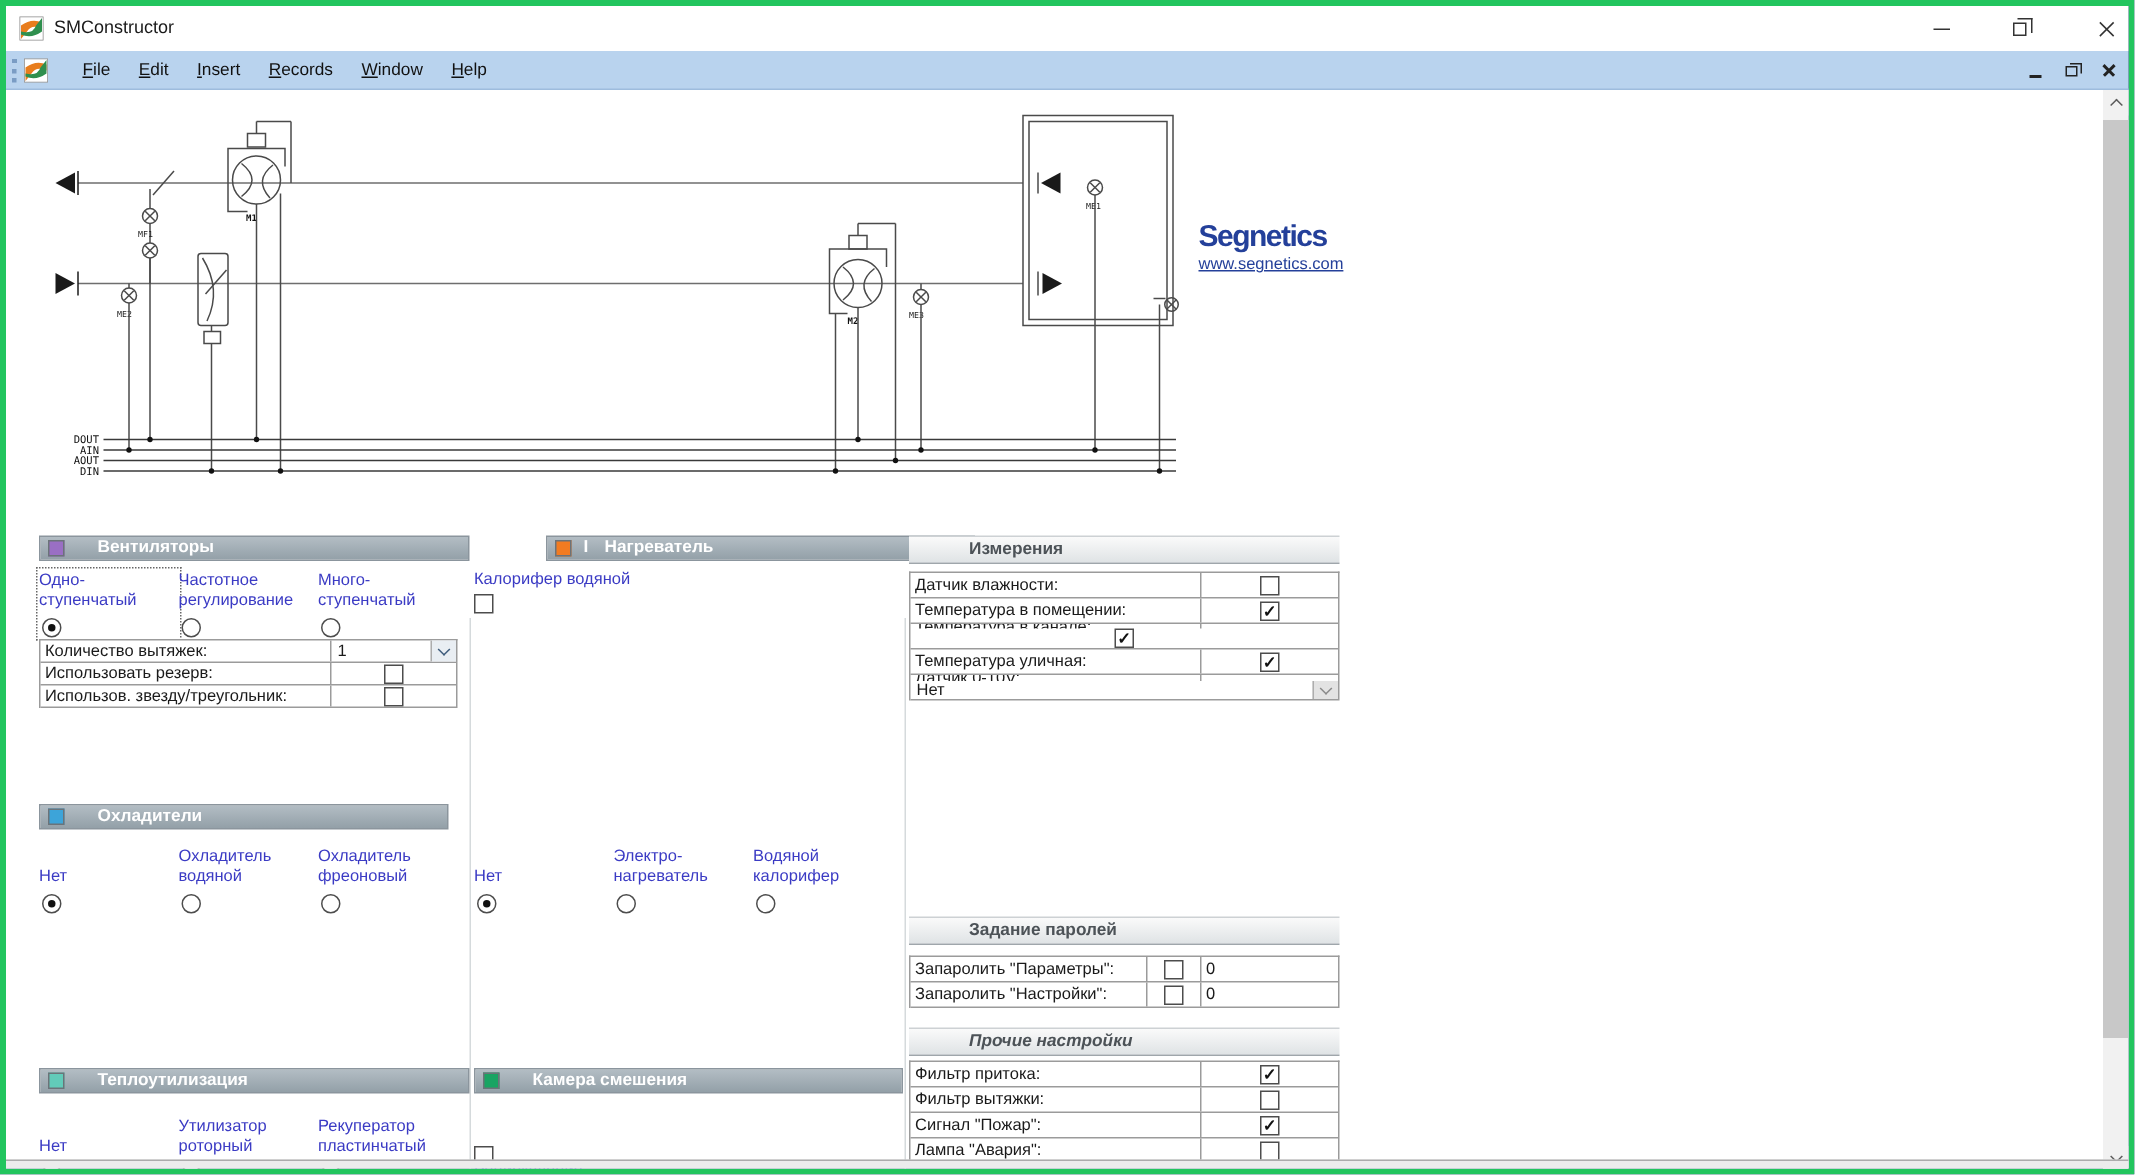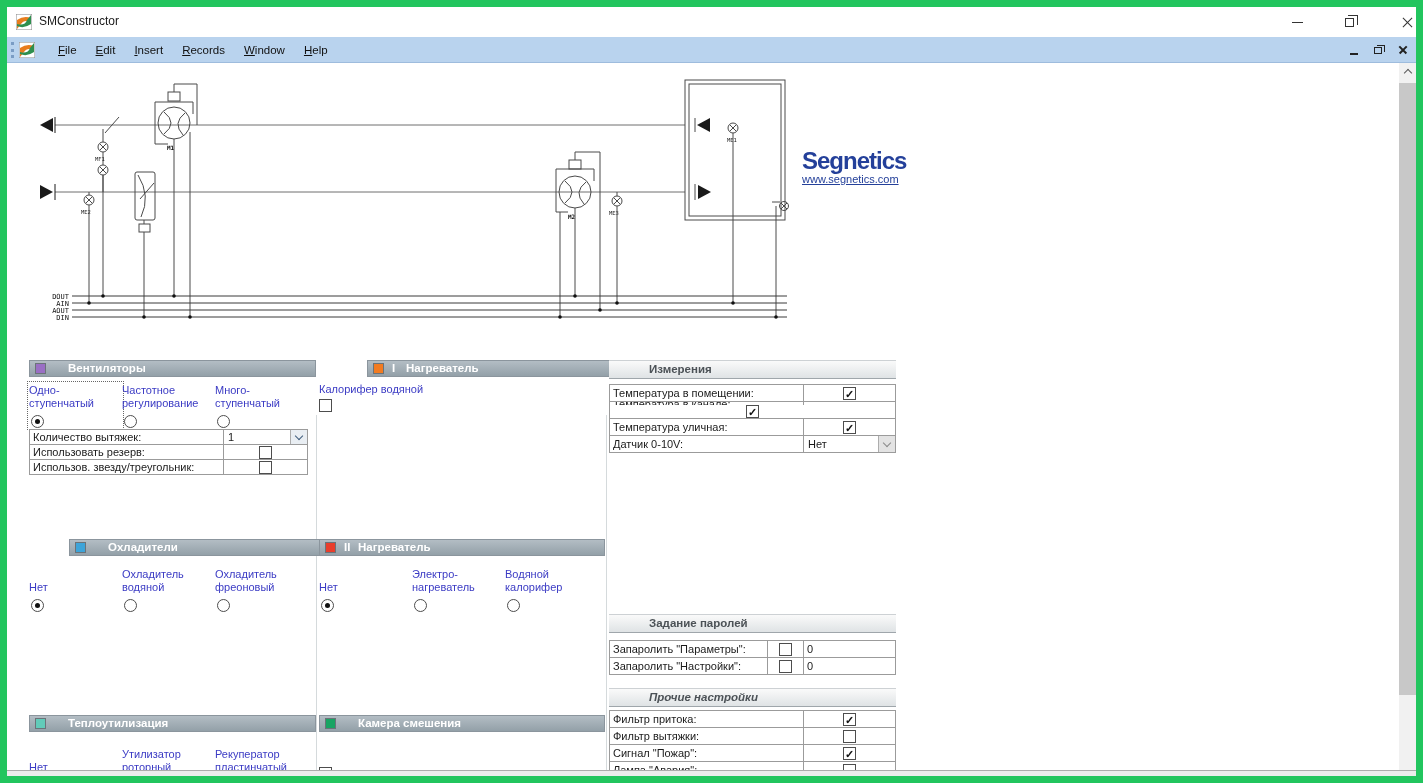--- a/index.html
+++ b/index.html
@@ -1,18 +1,18 @@
 <!DOCTYPE html>
 <html><head>
 <meta charset="utf-8">
 <style>
   * { margin:0; padding:0; box-sizing:border-box; }
   html,body { width:1423px; height:783px; }
   body { font-family:"Liberation Sans", sans-serif; background:#fff; position:relative; overflow:hidden; }
-  .window { position:absolute; inset:0; border:7px solid #22c55e; background:#4c1d95; }
+  .window { position:absolute; inset:0; border:4px solid #22c55e; background:#4c1d95; }
 
   
   .titlebar { position:absolute; left:0; top:0; right:0; height:30px; background:#ffffff; }
   .app-icon { position:absolute; left:9px; top:7px; width:16px; height:16px; }
   .title-text { position:absolute; left:32px; top:7px; font-size:12px; color:#1a1a1a; }
   .wbtn { position:absolute; top:0; width:45px; height:30px; display:flex; align-items:center; justify-content:center; }
   .wbtn.min { left:1268px; } .wbtn.max { left:1320px; } .wbtn.cls { left:1378px; }
   .glyph-min { width:11px; height:1px; background:#333; }
   .glyph-max { width:9px; height:9px; border:1px solid #333; position:relative; background:#fff; }
   .glyph-max::before { content:""; position:absolute; left:2px; top:-4px; width:9px; height:9px; border:1px solid #333; border-bottom:none; border-left:none; }
@@ -33,21 +33,21 @@
   .mdi-max::before { content:""; position:absolute; left:2px; top:-3px; width:7px; height:6px; border:1px solid #222; border-bottom:none; border-left:none; }
   .mdi-x { position:relative; width:10px; height:10px; }
   .mdi-x i { position:absolute; left:0; top:4px; width:10px; height:1.5px; background:#222; }
   .mdi-x i:first-child { transform:rotate(45deg);} .mdi-x i:last-child { transform:rotate(-45deg);}
 
   
   .client { position:absolute; left:0; top:56px; right:0; bottom:0; background:#fff; overflow:hidden; }
 
   
   .logo { position:absolute; left:795px; top:86px; width:150px; }
-  .logo-name { font-size:24px; font-weight:bold; color:#24409a; letter-spacing:-1px; line-height:24px; }
+  .logo-name { font-size:20px; font-weight:bold; color:#24409a; letter-spacing:-1px; line-height:24px; }
   .logo-url { font-size:11px; color:#24409a; text-decoration:underline; }
 
   
   .phead { position:absolute; height:17px; background:linear-gradient(#b3bdc4,#93a0a8); border:1px solid #8b959d;
            color:#fff; font-weight:bold; font-size:11.5px; line-height:15px; }
   .phead .sq { position:absolute; left:5px; top:2px; width:11px; height:11px; border:1px solid #6b7379; }
   .phead .ttl { margin-left:38px; }
   .phead .num { display:inline-block; margin-left:24px; width:14px; }
   .phead .num + .ttl { margin-left:0; }
   .lhead { position:absolute; height:19px; background:linear-gradient(#fafafa,#dfe3e5); border-top:1px solid #cdd1d4;
@@ -326,21 +326,21 @@
           </div>
       </div>
       <div class="trow" style="height:15px;">
         <div class="cl" style="width:194px;">Использов. звезду/треугольник:</div>
         <div class="cc">
             <span class="cb"></span>
           </div>
       </div>
     </div>
 
-    <div class="phead" style="left:22px; top:476px; width:273px;margin-left:40px;">
+    <div class="phead" style="left:22px; top:476px; width:273px;">
       <span class="sq" style="background: rgb(61, 164, 217);"></span>
       <span class="ttl">Охладители</span>
     </div>
     <div class="optrow" style="left:22px; top:504px; width:287px;">
       <div class="opt">
         <div class="lbl">Нет</div>
         <span class="rb on"></span>
       </div>
       <div class="opt">
         <div class="lbl">Охладитель
@@ -375,24 +375,20 @@
       </div>
     </div>
 
     <div class="phead" style="left:312px; top:297px; width:286px;margin-left:48px;">
       <span class="sq" style="background: rgb(242, 123, 33);"></span>
       <span class="num">I</span><span class="ttl">Нагреватель</span>
     </div>
     <div class="single-label" style="left:312px; top:320px;">Калорифер водяной</div>
     <span class="cb single-cb" style="left:312px; top:336px;"></span>
 
-    <div class="phead" style="left:312px; top:476px; width:286px;">
-      <span class="sq" style="background: rgb(233, 62, 44);"></span>
-      <span class="num">II</span><span class="ttl">Нагреватель</span>
-    </div>
     <div class="optrow" style="left:312px; top:504px; width:286px;">
       <div class="opt">
         <div class="lbl">Нет</div>
         <span class="rb on"></span>
       </div>
       <div class="opt">
         <div class="lbl">Электро-
 нагреватель</div>
         <span class="rb"></span>
       </div>
@@ -408,38 +404,44 @@
       <span class="ttl">Камера смешения</span>
     </div>
     <div class="single-label" style="left:312px; top:714px;">Рециркуляция</div>
     <span class="cb single-cb" style="left:312px; top:704px;"></span>
 
     <div class="lhead" style="left:602px; top:297px; width:287px;">
       <span>Измерения</span>
     </div>
     <div class="tbl" style="left:602px; top:321px; width:287px;">
       <div class="trow" style="height:17px;">
+        <div class="cl" style="width:194px;">Датчик влажности:</div>
+        <div class="cc">
+            <span class="cb"></span>
+          </div>
+      </div>
+      <div class="trow" style="height:17px;">
         <div class="cl" style="width:194px;">Температура в помещении:</div>
         <div class="cc">
             <span class="cb on"></span>
           </div>
       </div>
       <div class="trow" style="height:17px;flex-direction:column;">
         <div class="cl" style="width:194px;">Температура в канале:</div>
         <div class="cc">
             <span class="cb on"></span>
           </div>
       </div>
       <div class="trow" style="height:17px;">
         <div class="cl" style="width:194px;">Температура уличная:</div>
         <div class="cc">
             <span class="cb on"></span>
           </div>
       </div>
-      <div class="trow" style="height:17px;">
+      <div class="trow" style="height:17px;flex-direction:column;">
         <div class="cl" style="width:194px;">Датчик 0-10V:</div>
         <div class="cc" style="padding:0;">
           <span class="combo disabled">
             <span class="cval">Нет</span>
             <span class="cbtn">
                 <i class="chev"></i>
               </span>
           </span>
         </div>
       </div>

